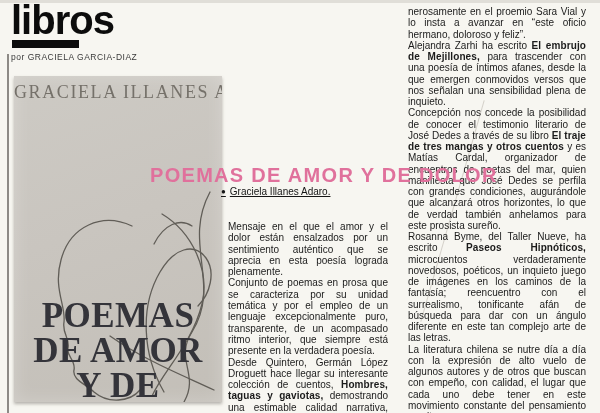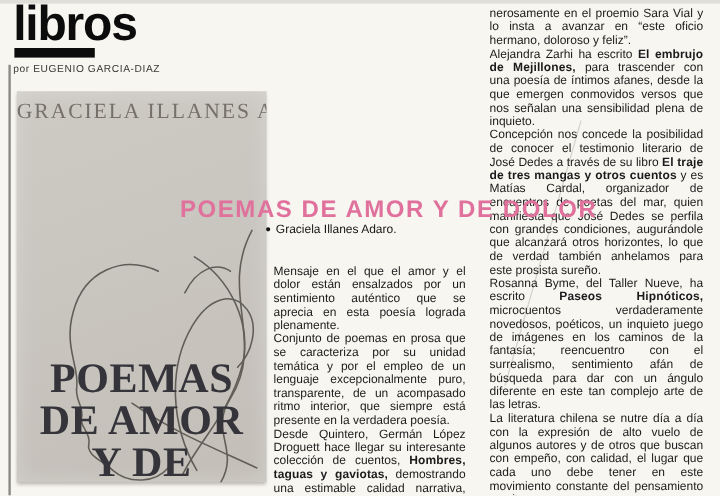--- a/index.html
+++ b/index.html
@@ -51,21 +51,21 @@
   }
   
   .review-title{
     position:absolute;left:150px;top:164px;width:300px;
     font-size:20px;font-weight:bold;letter-spacing:1.3px;color:#e0719c;
     white-space:nowrap;z-index:5;
   }
   .meta{
     position:absolute;left:221px;top:185px;width:170px;z-index:5;
     font-size:10px;line-height:13px;color:#151515;
-    list-style:none;margin:0;padding:0;
+    list-style:none;margin:0;padding:0;text-decoration:underline;
   }
   .meta .bullet{font-size:8px;margin-right:4px;position:relative;top:-1px;}
   
   .col{
     position:absolute;bottom:0;overflow:hidden;
     font-size:10px;line-height:11.3px;text-align:justify;color:#1b1b1b;
   }
   .col p{margin:0;padding:0;}
   .col b{letter-spacing:.1px;}
   .col-middle{left:228px;top:221px;width:160px;}
@@ -77,21 +77,21 @@
 </style>
 </head>
 <body>
 
 <div class="scan-top"></div>
 <div class="scan-edge"></div>
 
 <header>
   <div class="masthead">libros</div>
   <div class="masthead-bar"></div>
-  <div class="byline">por EUGENIO GARCIA-DIAZ</div>
+  <div class="byline">por GRACIELA GARCIA-DIAZ</div>
 </header>
 
 <div class="cover">
   <div class="cover-author">GRACIELA ILLANES ADARO</div>
   <svg class="cover-scribble" width="208" height="326" viewBox="0 0 208 326" fill="none">
     <g stroke="#4f4c46" stroke-width="1.3" stroke-linecap="round" opacity="0.85">
       <path d="M118,150 C88,136 56,150 47,184 C39,212 52,230 50,246 C48,258 56,262 54,272 C52,280 62,284 60,294 C58,304 72,308 80,316 C94,328 116,326 126,314"></path>
       <path d="M148,138 C178,156 196,194 188,228 C178,268 150,294 138,320"></path>
       <path d="M150,316 C128,278 126,230 146,196 C160,172 180,166 192,182 C202,196 196,218 184,230"></path>
       <path d="M196,116 C168,168 208,208 178,256 C160,284 186,298 170,326"></path>
@@ -115,15 +115,15 @@
 <div class="col col-middle">
     <p><span>Mensaje en el que el amor y el dolor están ensalzados por un sentimiento auténtico que se aprecia en esta poesía lograda plenamente.</span></p>
     <p><span>Conjunto de poemas en prosa que se caracteriza por su unidad temática y por el empleo de un lenguaje excepcionalmente puro, transparente, de un acompasado ritmo interior, que siempre está presente en la verdadera poesía.</span></p>
     <p><span>Desde Quintero, Germán López Droguett hace llegar su interesante colección de cuentos, </span><b>Hombres, taguas y gaviotas,</b><span> demostrando una estimable calidad narrativa, trasunto de una bien captada vivencia; lo alienta ge-</span></p>
   </div>
 <div class="crease"></div>
 <div class="col col-right">
     <p><span>nerosamente en el proemio Sara Vial y lo insta a avanzar en “este oficio hermano, doloroso y feliz”.</span></p>
     <p><span>Alejandra Zarhi ha escrito </span><b>El embrujo de Mejillones,</b><span> para trascender con una poesía de íntimos afanes, desde la que emergen conmovidos versos que nos señalan una sensibilidad plena de inquieto.</span></p>
     <p><span>Concepción nos concede la posibilidad de conocer el testimonio literario de José Dedes a través de su libro </span><b>El traje de tres mangas y otros cuentos</b><span> y es Matías Cardal, organizador de encuentros de poetas del mar, quien manifiesta que José Dedes se perfila con grandes condiciones, augurándole que alcanzará otros horizontes, lo que de verdad también anhelamos para este prosista sureño.</span></p>
-    <p><span>Rosanna Byme, del Taller Nueve, ha escrito </span><b>Paseos Hipnóticos,</b><span> microcuentos verdaderamente novedosos, poéticos, un inquieto juego de imágenes en los caminos de la fantasía; reencuentro con el surrealismo, sentimiento afán de búsqueda para dar con un ángulo diferente en este tan complejo arte de las letras.</span></p>
+    <p><span>Rosanna Byme, del Taller Nueve, ha escrito </span><b>Paseos Hipnóticos,</b><span> microcuentos verdaderamente novedosos, poéticos, un inquieto juego de imágenes en los caminos de la fantasía; reencuentro con el surrealismo, tonificante afán de búsqueda para dar con un ángulo diferente en este tan complejo arte de las letras.</span></p>
     <p><span>La literatura chilena se nutre día a día con la expresión de alto vuelo de algunos autores y de otros que buscan con empeño, con calidad, el lugar que cada uno debe tener en este movimiento constante del pensamiento escrito.</span></p>
   </div>
 
 </body></html>

